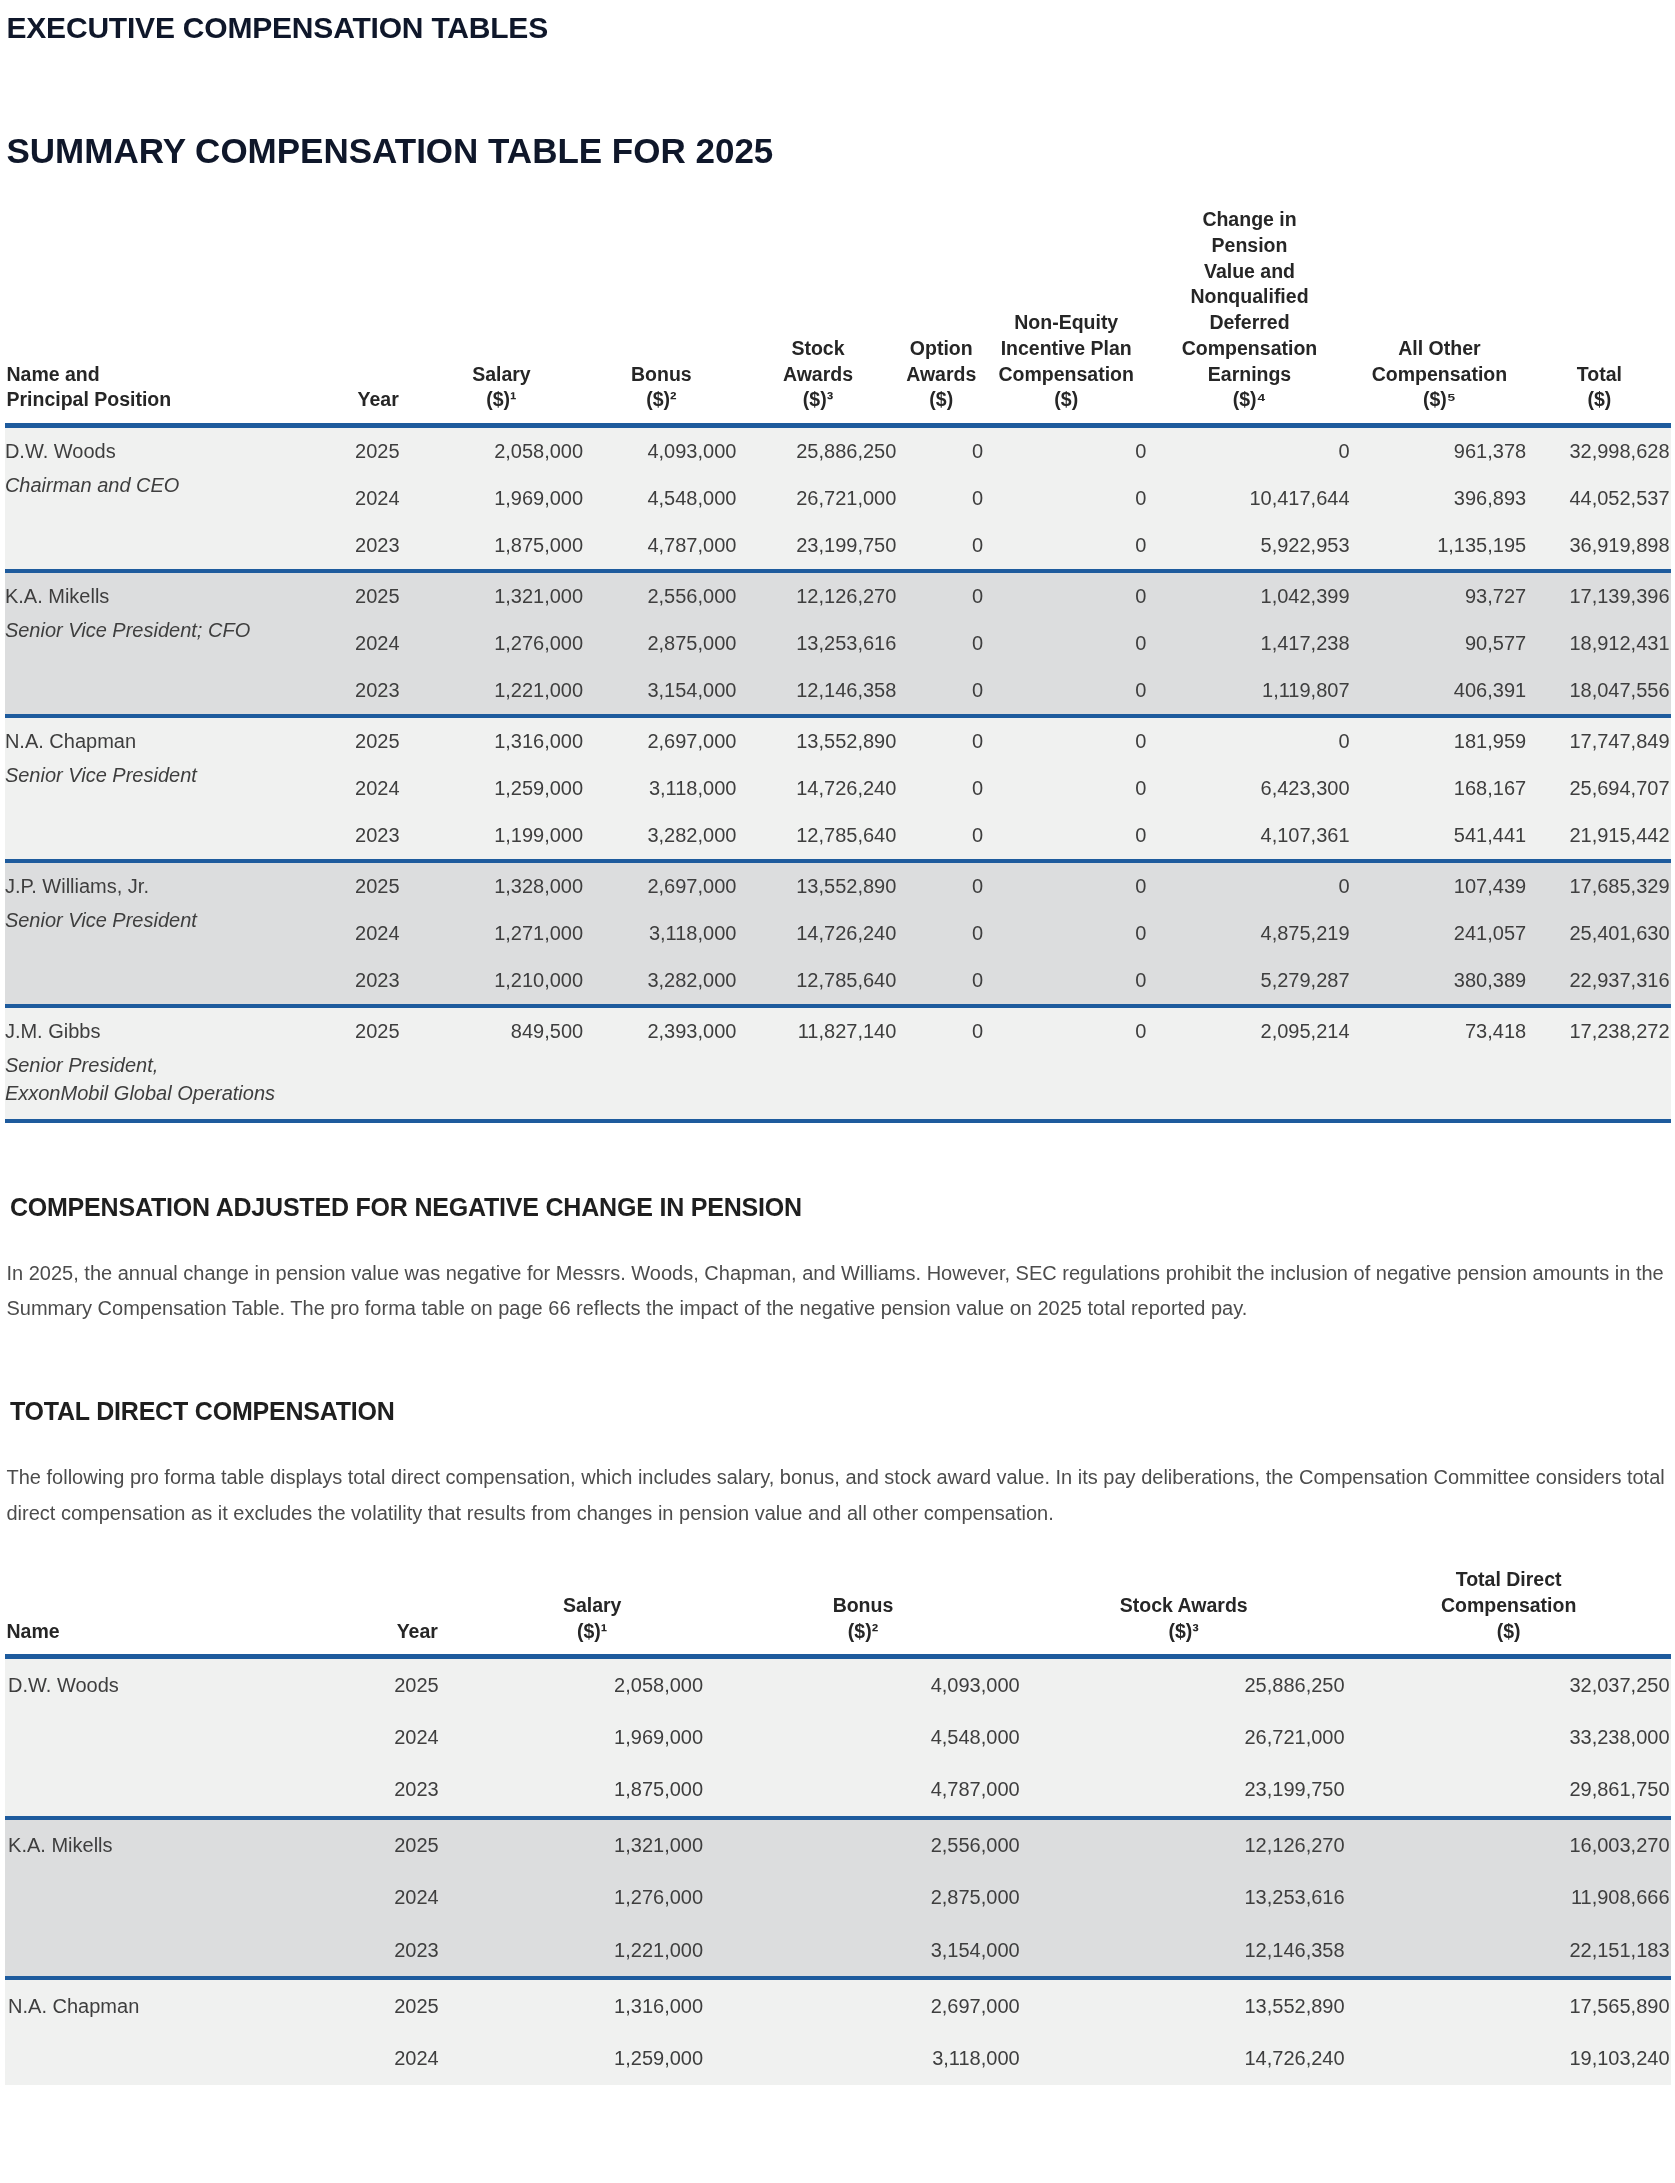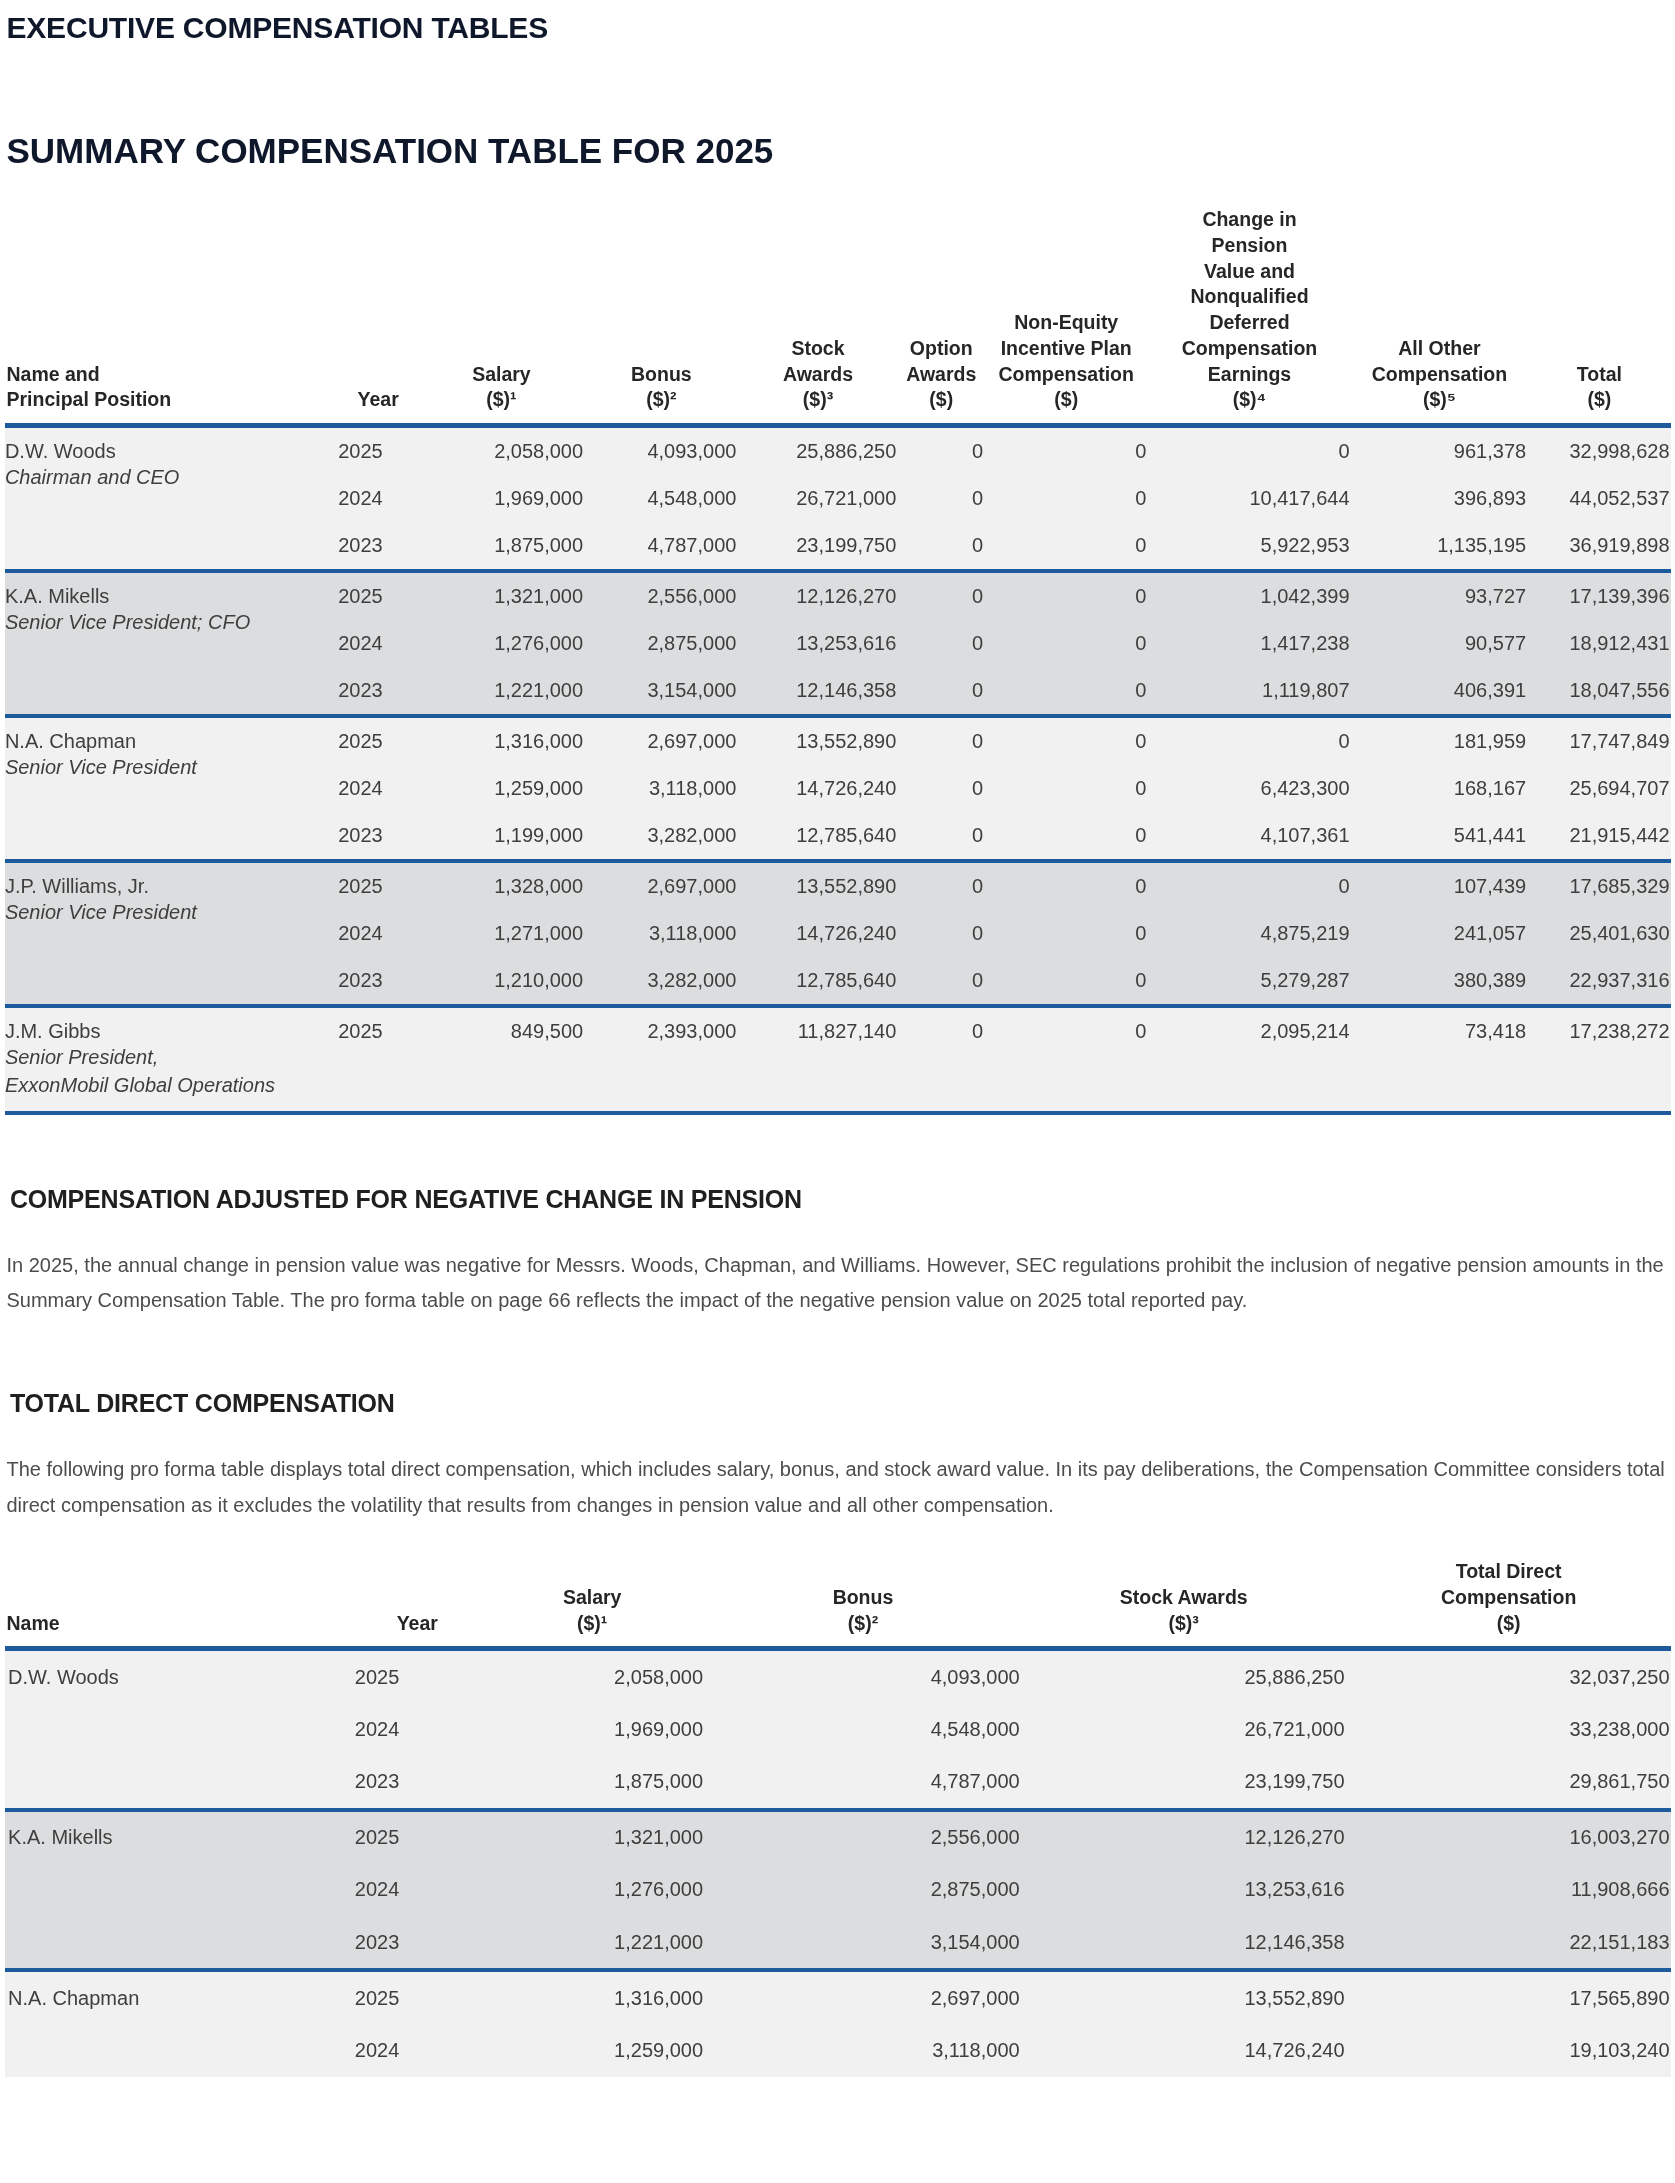--- a/index.html
+++ b/index.html
@@ -38,22 +38,22 @@
     font-size:20px; color:#3e3e3e;
     padding:12px 1.6px 12px 0; vertical-align:top;
   }
   table.comp tbody.light td { background:#f0f1f0; }
   table.comp tbody.dark  td { background:#dcddde; }
   table.comp tbody tr.sec-first td { border-top:4px solid #1e5b9d; }
   table.comp tbody.last tr.sec-last td,
   table.comp tbody.last tr.sec-first.sec-last td { border-bottom:4.9px solid #1e5b9d; }
   td.name-cell { padding:11.4px 0 4.9px 3.2px; }
   .exec-name { font-size:20px; color:#3e3e3e; }
-  .exec-title { font-size:20px; font-style:italic; color:#3e3e3e; white-space:pre-line; line-height:1.4; }
-  td.yr  { }
+  .exec-title { font-size:20px; font-style:italic; color:#3e3e3e; margin-top:8px; white-space:pre-line; line-height:1.4; }
+  td.yr  { text-align:center; }
   td.num { text-align:right; }
   table.tdc td { padding:14.6px 1.6px 14.6px 0; }
   table.tdc td.name-cell { padding:14.6px 0 4.9px 3.2px; }
 </style>
 </head>
 <body>
 
 <h1 class="page-title">EXECUTIVE COMPENSATION TABLES</h1>
 
 <h2 class="section-heading-blue">SUMMARY COMPENSATION TABLE FOR 2025</h2>

